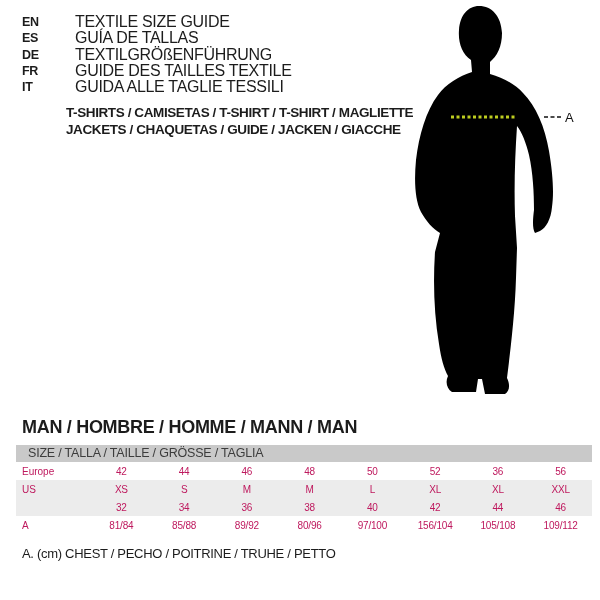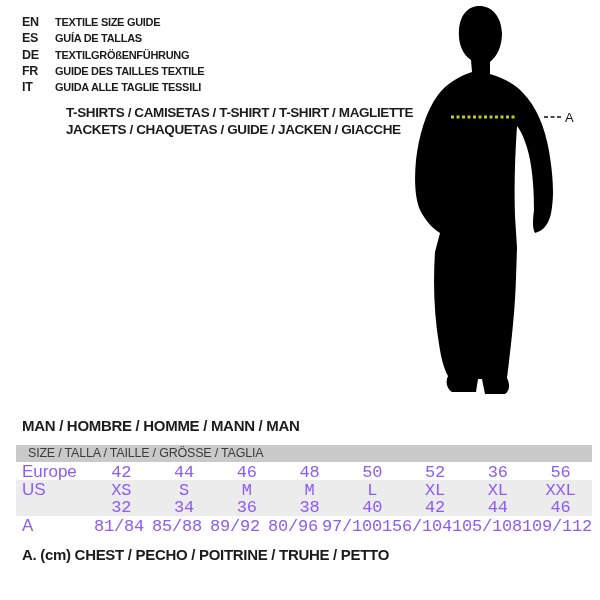--- a/index.html
+++ b/index.html
@@ -12,48 +12,48 @@
     --row-shade:#ececec;
     --dash-color:#becd20;
     --text:#1c1c1c;
   }
   .abs{position:absolute;}
 
   
   .lang-list{left:22px;top:14px;}
   .lang-row{display:flex;line-height:16.3px;}
   .lang-code{width:33px;font-weight:bold;font-size:12.5px;letter-spacing:-0.3px;}
-  .lang-label{font-weight:bold;font-size:11px;letter-spacing:-0.3px;white-space:nowrap;}
+  .lang-label{font-weight:normal;font-size:16px;letter-spacing:-0.3px;white-space:nowrap;margin-left:20px;}
 
   
   .products{left:20px;top:104px;}
   .product-line{font-weight:bold;font-size:13.5px;letter-spacing:-0.4px;line-height:17px;white-space:nowrap;margin-left:46px;}
 
   
   .figure-wrap{left:405px;top:2px;width:175px;height:396px;}
 
   
-  .man-title{left:22px;top:417px;font-weight:bold;font-size:15px;letter-spacing:-0.3px;white-space:nowrap;}
+  .man-title{left:22px;top:417px;font-weight:bold;font-size:18px;letter-spacing:-0.3px;white-space:nowrap;}
 
   
   .size-table{left:16px;top:445px;width:576px;}
   .size-header{
     background:var(--header-bg);height:17px;line-height:17px;
     font-size:12.5px;color:#3c3c3c;padding-left:12px;letter-spacing:-0.2px;
   }
   .size-row{
     display:grid;grid-template-columns:74px repeat(8,1fr);
-    height:18px;align-items:center;font-size:17px;color:#8b5cf6;
+    height:18px;align-items:center;font-size:10px;color:#be185d;
   }
   .size-row.shade{background:var(--row-shade);}
   .row-label{padding-left:6px;text-align:left;}
-  .row-val{text-align:center;letter-spacing:-0.2px;font-family:Liberation Mono, monospace;}
+  .row-val{text-align:center;letter-spacing:-0.2px;}
 
   
-  .footnote{left:22px;top:546px;font-weight:bold;font-size:15px;letter-spacing:-0.3px;white-space:nowrap;}
+  .footnote{left:22px;top:546px;font-weight:normal;font-size:13px;letter-spacing:-0.3px;white-space:nowrap;}
 </style>
 </head>
 <body>
 
 <div class="abs lang-list">
 
     <div class="lang-row">
       <span class="lang-code">EN</span>
       <span class="lang-label">TEXTILE SIZE GUIDE</span>
     </div>

